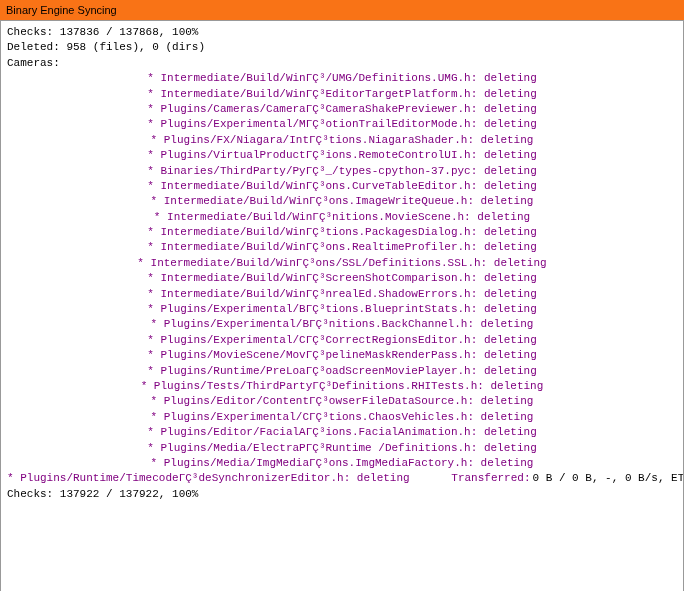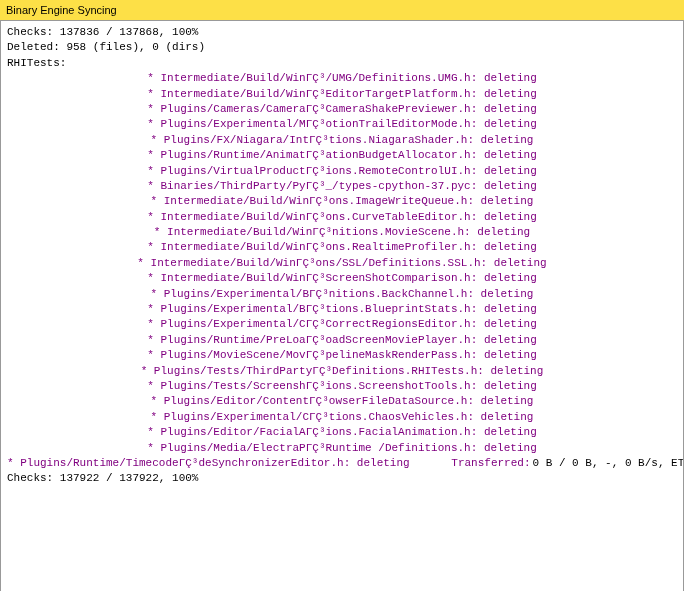--- a/index.html
+++ b/index.html
@@ -11,21 +11,21 @@
     body {
       width: 684px;
       height: 591px;
       background: #f0f0f0;
       font-family: 'Segoe UI', Tahoma, sans-serif;
       font-size: 11px;
       overflow: hidden;
     }
 
     .title-bar {
-      background: #fde047;
+      background: #f97316;
       padding: 4px 6px;
       font-size: 11px;
       color: #000;
       border-bottom: none;
     }
 
     .main-window {
       width: 684px;
       height: 577px;
       border: 1px solid #999;
@@ -101,47 +101,48 @@
 <div class="title-bar">
   <span>Binary Engine Syncing</span>
 </div>
 
 <div class="main-window">
   <div class="content-area">
     <div class="log-container">
 
       <div class="log-line label">Checks:       137836 / 137868, 100%</div>
       <div class="log-line label">Deleted:        958 (files), 0 (dirs)</div>
-      <div class="log-line label">RHITests:</div>
+      <div class="log-line label">Cameras:</div>
 
       <div class="log-line purple">* Intermediate/Build/WinГÇ³/UMG/Definitions.UMG.h: deleting</div>
       <div class="log-line purple">* Intermediate/Build/WinГÇ³EditorTargetPlatform.h: deleting</div>
       <div class="log-line purple">* Plugins/Cameras/CameraГÇ³CameraShakePreviewer.h: deleting</div>
       <div class="log-line purple">* Plugins/Experimental/МГÇ³otionTrailEditorMode.h: deleting</div>
       <div class="log-line purple">* Plugins/FX/Niagara/IntГÇ³tions.NiagaraShader.h: deleting</div>
-      <div class="log-line purple">* Plugins/Runtime/AnimatГÇ³ationBudgetAllocator.h: deleting</div>
       <div class="log-line purple">* Plugins/VirtualProductГÇ³ions.RemoteControlUI.h: deleting</div>
       <div class="log-line purple">* Binaries/ThirdParty/PyГÇ³_/types-cpython-37.pyc: deleting</div>
+      <div class="log-line purple">* Intermediate/Build/WinГÇ³ons.CurveTableEditor.h: deleting</div>
       <div class="log-line purple">* Intermediate/Build/WinГÇ³ons.ImageWriteQueue.h: deleting</div>
-      <div class="log-line purple">* Intermediate/Build/WinГÇ³ons.CurveTableEditor.h: deleting</div>
       <div class="log-line purple">* Intermediate/Build/WinГÇ³nitions.MovieScene.h: deleting</div>
+      <div class="log-line purple">* Intermediate/Build/WinГÇ³tions.PackagesDialog.h: deleting</div>
       <div class="log-line purple">* Intermediate/Build/WinГÇ³ons.RealtimeProfiler.h: deleting</div>
       <div class="log-line purple">* Intermediate/Build/WinГÇ³ons/SSL/Definitions.SSL.h: deleting</div>
       <div class="log-line purple">* Intermediate/Build/WinГÇ³ScreenShotComparison.h: deleting</div>
+      <div class="log-line purple">* Intermediate/Build/WinГÇ³nrealEd.ShadowErrors.h: deleting</div>
+      <div class="log-line purple">* Plugins/Experimental/ВГÇ³tions.BlueprintStats.h: deleting</div>
       <div class="log-line purple">* Plugins/Experimental/ВГÇ³nitions.BackChannel.h: deleting</div>
-      <div class="log-line purple">* Plugins/Experimental/ВГÇ³tions.BlueprintStats.h: deleting</div>
       <div class="log-line purple">* Plugins/Experimental/СГÇ³CorrectRegionsEditor.h: deleting</div>
+      <div class="log-line purple">* Plugins/MovieScene/MovГÇ³pelineMaskRenderPass.h: deleting</div>
       <div class="log-line purple">* Plugins/Runtime/PreLoaГÇ³oadScreenMoviePlayer.h: deleting</div>
-      <div class="log-line purple">* Plugins/MovieScene/MovГÇ³pelineMaskRenderPass.h: deleting</div>
       <div class="log-line purple">* Plugins/Tests/ThirdPartyГÇ³Definitions.RHITests.h: deleting</div>
-      <div class="log-line purple">* Plugins/Tests/ScreenshГÇ³ions.ScreenshotTools.h: deleting</div>
       <div class="log-line purple">* Plugins/Editor/ContentГÇ³owserFileDataSource.h: deleting</div>
       <div class="log-line purple">* Plugins/Experimental/СГÇ³tions.ChaosVehicles.h: deleting</div>
       <div class="log-line purple">* Plugins/Editor/FacialAГÇ³ions.FacialAnimation.h: deleting</div>
       <div class="log-line purple">* Plugins/Media/ElectraРГÇ³Runtime /Definitions.h: deleting</div>
+      <div class="log-line purple">* Plugins/Media/ImgMediaГÇ³ons.ImgMediaFactory.h: deleting</div>
 
       <div class="log-line transferred-line">
         <span class="transferred-label">* Plugins/Runtime/TimecodeГÇ³deSynchronizerEditor.h: deleting</span>
         <span class="transferred-value">&nbsp;&nbsp;&nbsp;&nbsp;&nbsp;&nbsp;</span>
         <span class="transferred-label">Transferred:</span>
         <span class="transferred-value">0 B / 0 B, -, 0 B/s, ETA -</span>
       </div>
 
       <div class="log-line label">Checks:       137922 / 137922, 100%</div>
 

